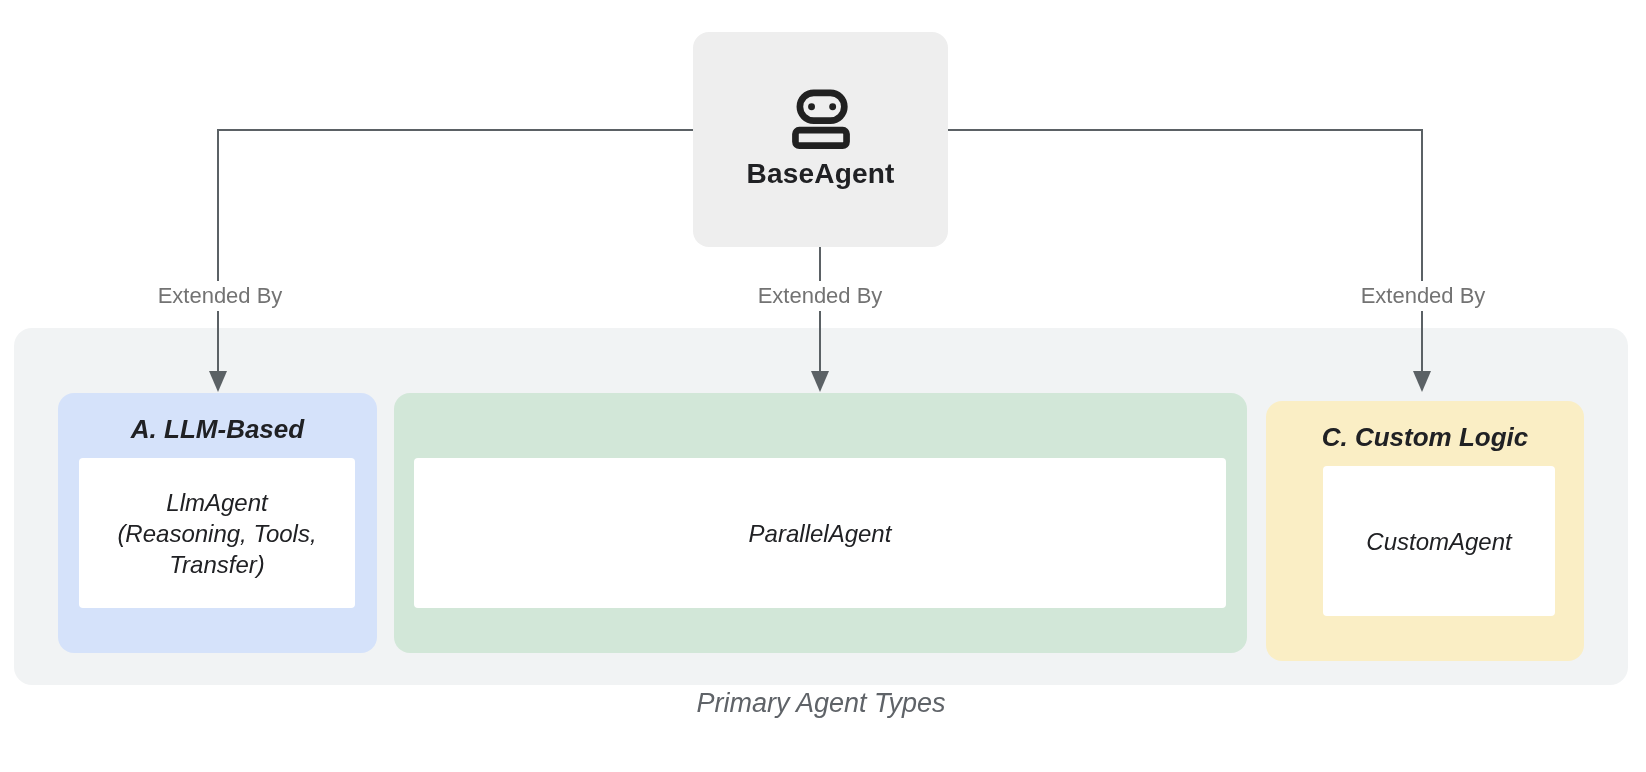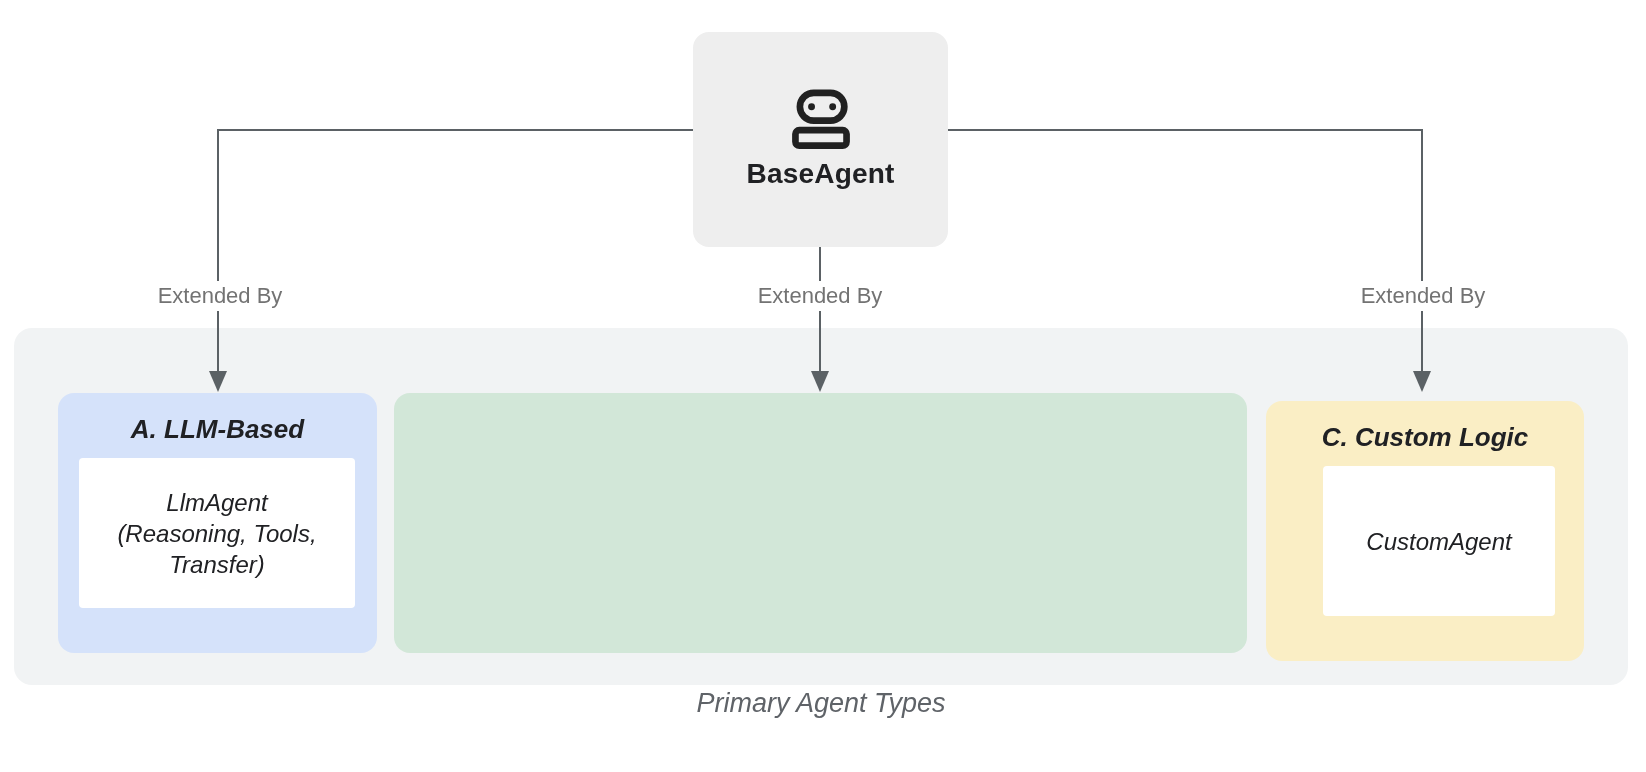--- a/index.html
+++ b/index.html
@@ -87,20 +87,23 @@
         <div class="card">
           <span class="card-label">LlmAgent
 (Reasoning, Tools,
 Transfer)</span>
         </div>
       </div>
     </div>
 
     <div class="group group-b" style="background: rgb(210, 231, 216);">
       <div class="cards-row">
+        <div class="card">
+          <span class="card-label">ParallelAgent</span>
+        </div>
       </div>
     </div>
 
     <div class="group group-c" style="background: rgb(250, 238, 197); margin-top: 8px;">
       <div class="group-title">C. Custom Logic</div>
       <div class="cards-row">
         <div class="card">
           <span class="card-label">CustomAgent</span>
         </div>
       </div>

